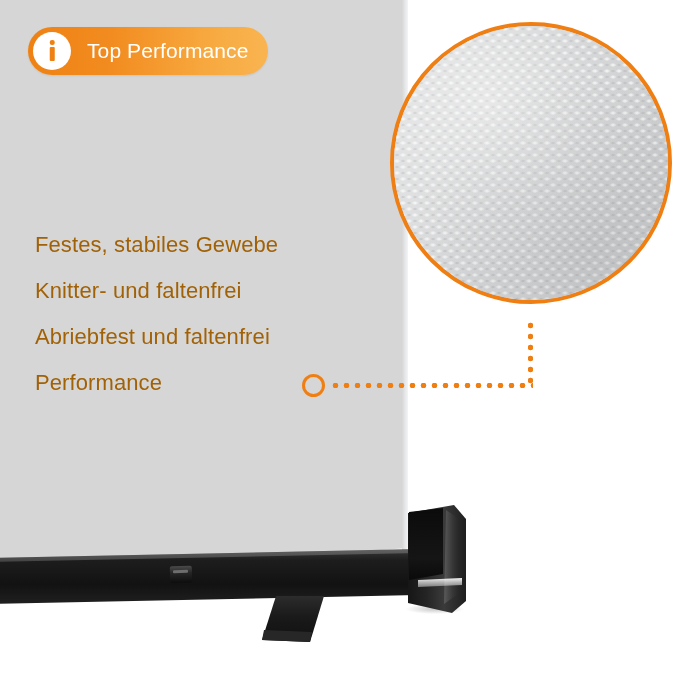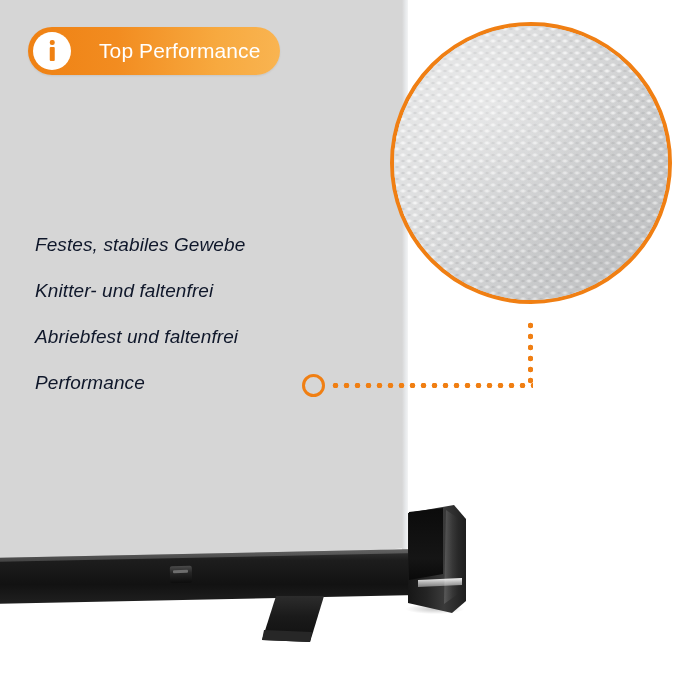--- a/index.html
+++ b/index.html
@@ -84,38 +84,37 @@
     width: 4.5px;
     height: 14px;
     border-radius: 1px;
     background: #ef8113;
   }
   .badge-label {
     color: #ffffff;
     font-size: 21px;
     font-weight: 400;
     letter-spacing: 0.1px;
-    margin-left: 28px;
+    margin-left: 16px;
     white-space: nowrap;
   }
 
   
   .feature-list {
     position: absolute;
     left: 35px;
     top: 222px;
     width: 340px;
   }
   .feature-item {
-    font-size: 19px;
-    color: #0f172a;
+    font-size: 22px;
+    color: #a16207;
     line-height: 46px;
     white-space: nowrap;
     letter-spacing: 0.1px;
-    font-style: italic;
   }
 
   
   .magnifier {
     position: absolute;
     left: 390px;
     top: 22px;
     width: 282px;
     height: 282px;
     border-radius: 50%;

